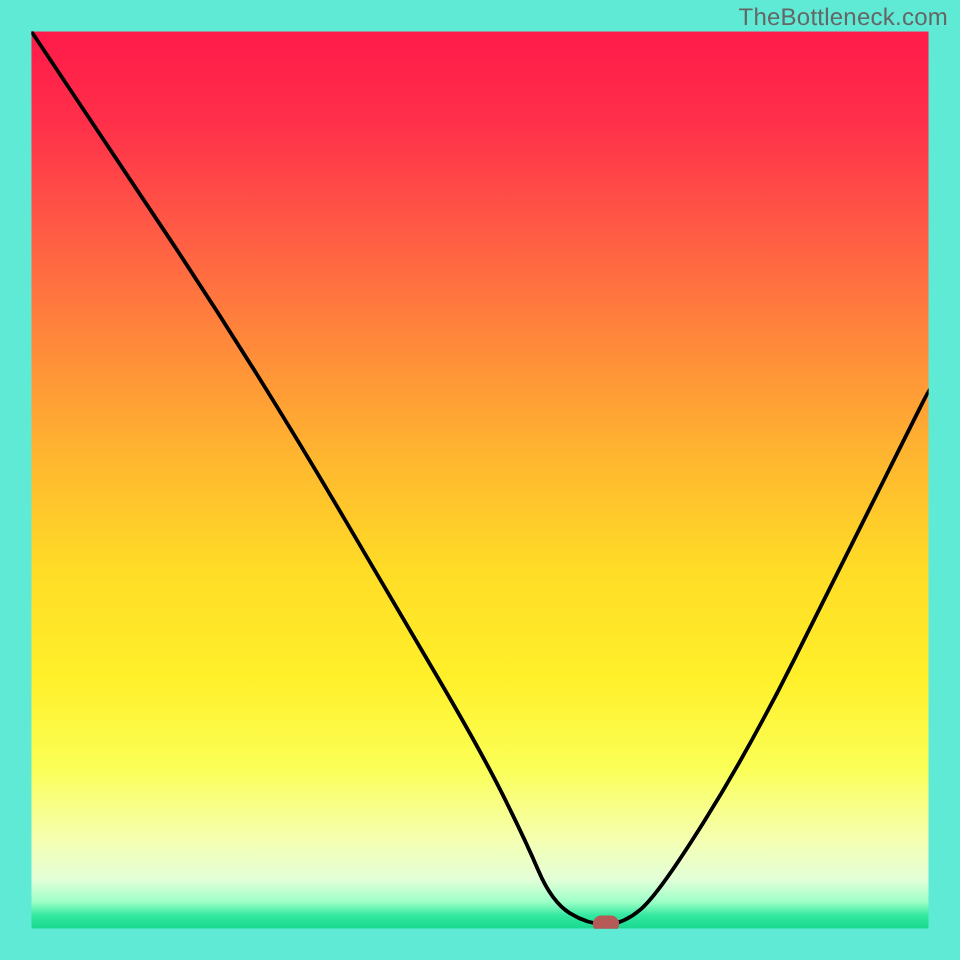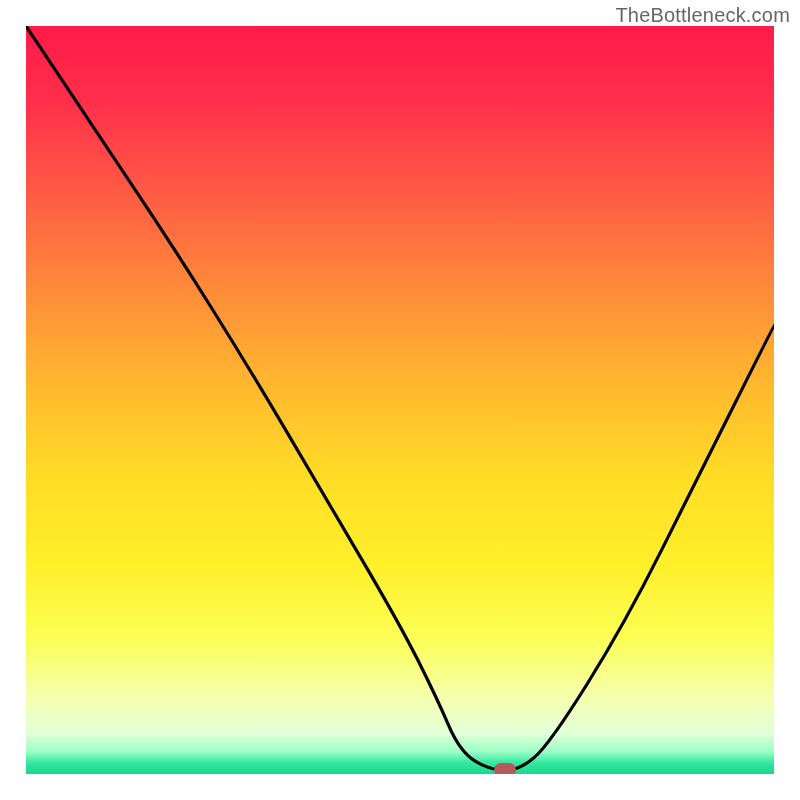--- a/index.html
+++ b/index.html
@@ -7,21 +7,21 @@
     padding: 0;
     width: 800px;
     height: 800px;
     background: #000;
     font-family: Arial, Helvetica, sans-serif;
   }
   .frame {
     position: relative;
     width: 800px;
     height: 800px;
-    background: #ffffff;
+    background: #5eead4;
     text-align: center;
   }
   .watermark {
     position: absolute;
     top: 4px;
     right: 10px;
     color: #666;
     font-size: 20px;
     font-weight: 500;
     letter-spacing: 0.2px;

